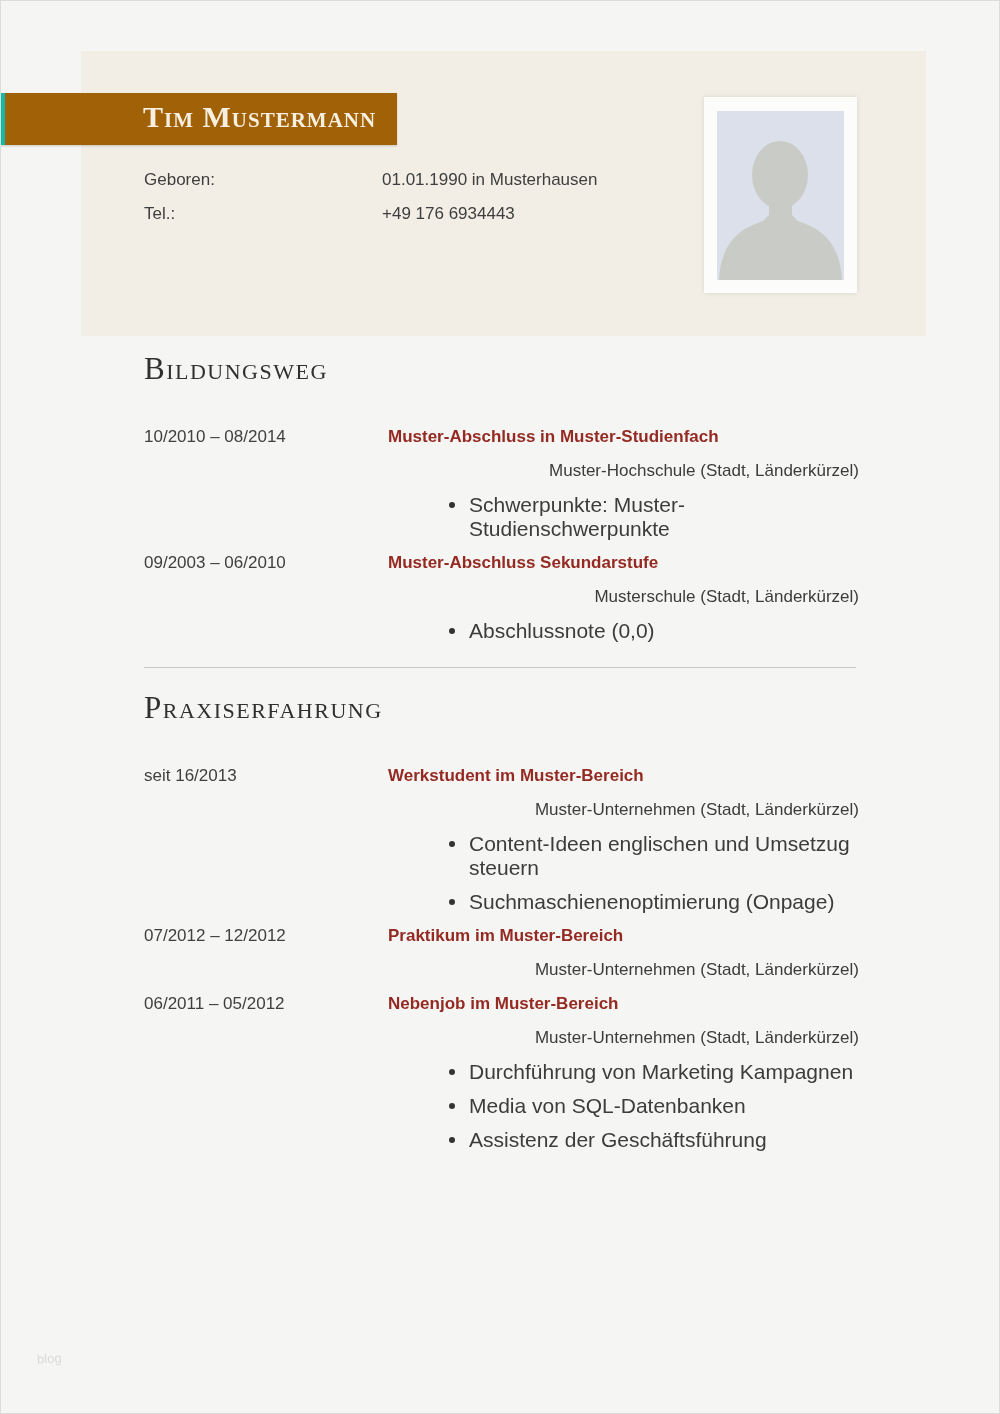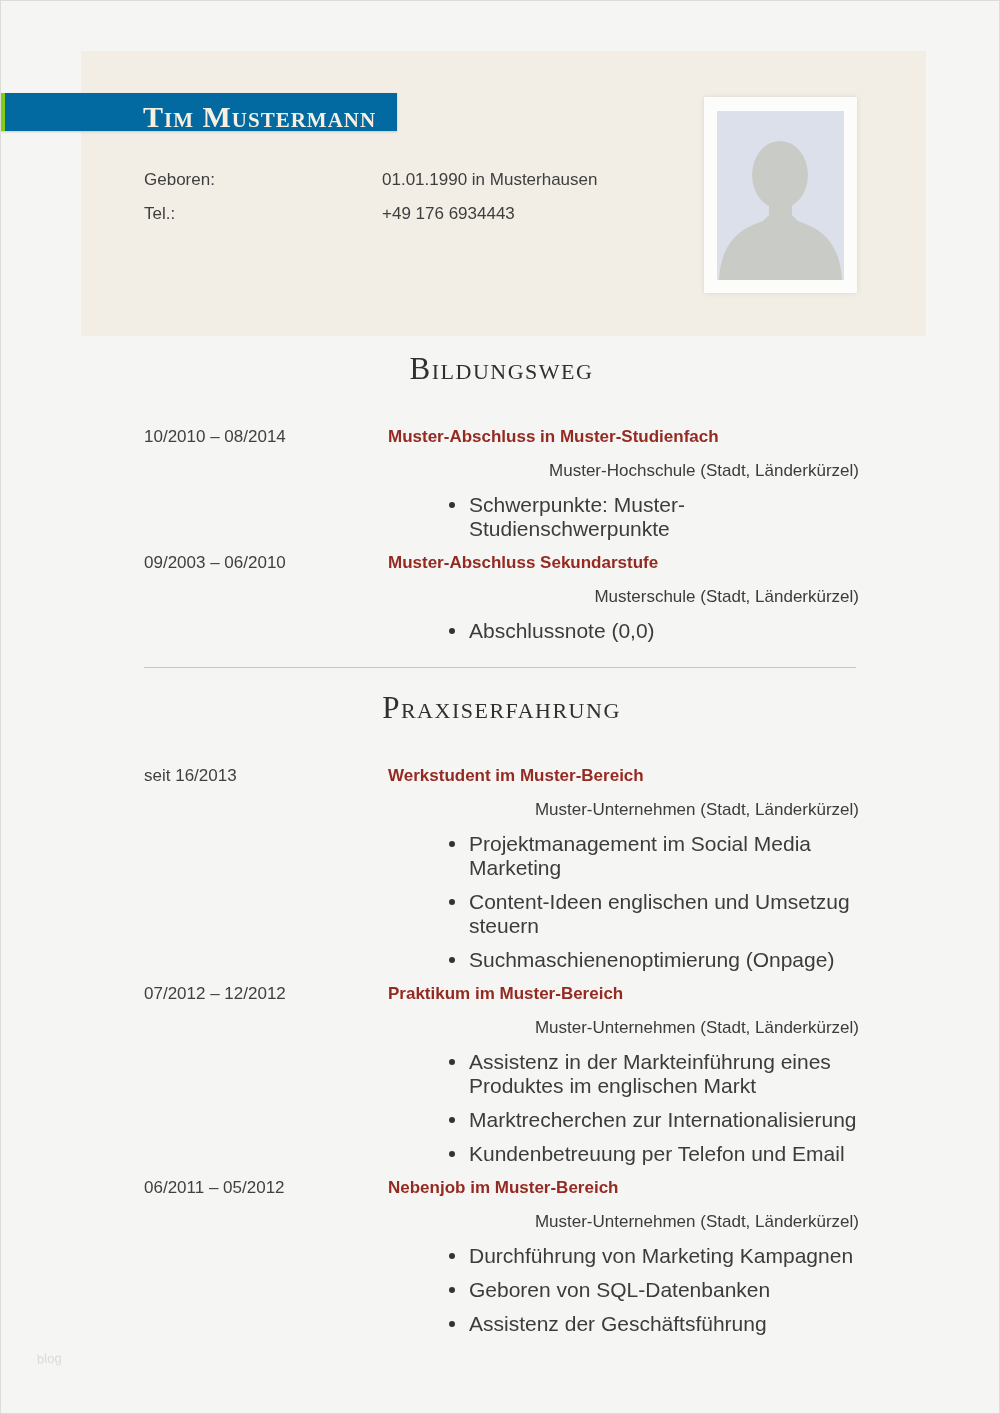--- a/index.html
+++ b/index.html
@@ -19,23 +19,23 @@
   .header-panel {
     position: absolute;
     left: 80px; top: 50px;
     width: 845px; height: 285px;
     background: #f2eee6;
   }
   
   .name-banner {
     position: absolute;
     left: 0; top: 92px;
-    width: 396px; height: 38px;
-    background: #0369a1;
-    border-left: 4px solid #84cc16;
+    width: 396px; height: 52px;
+    background: #a16207;
+    border-left: 4px solid #14b8a6;
     box-sizing: border-box;
     box-shadow: 0 1px 2px rgba(0,0,0,0.18);
   }
   .name-banner .name {
     font-family: "Liberation Serif", "DejaVu Serif", serif;
     font-variant: small-caps;
     font-size: 30px;
     font-weight: 700;
     letter-spacing: 1px;
     color: #f7efe0;
@@ -75,21 +75,20 @@
   }
   .section-title {
     font-family: "Liberation Serif", "DejaVu Serif", serif;
     font-variant: small-caps;
     font-weight: 400;
     font-size: 31px;
     letter-spacing: 1.5px;
     color: #303030;
     margin: 0 0 38px 0;
     line-height: 36px;
-    text-align: center;
   }
   .entry { display: grid; grid-template-columns: 238px 1fr; }
   .entry-date { font-size: 17px; color: #404040; line-height: 24px; }
   .entry-role {
     font-size: 17px; font-weight: 700;
     color: #952a22;
     line-height: 24px;
     margin: 0 0 10px 6px;
   }
   .entry-org {
@@ -191,48 +190,42 @@
 <hr class="section-divider">
   <section class="cv-section">
     <h2 class="section-title">Praxiserfahrung</h2>
     <div class="entries">
   <div class="entry">
     <div class="entry-date">seit 16/2013</div>
     <div class="entry-body">
       <div class="entry-role">Werkstudent im Muster-Bereich</div>
       <div class="entry-org">Muster-Unternehmen (Stadt, Länderkürzel)</div>
       <ul class="bullets">
-                <li>Projektmanagement im Social Media Marketing</li>
                 <li>Content-Ideen englischen und Umsetzug steuern</li>
                 <li>Suchmaschienenoptimierung (Onpage)</li>
               </ul>
     </div>
   </div>
 
   <div class="entry">
     <div class="entry-date">07/2012 – 12/2012</div>
     <div class="entry-body">
       <div class="entry-role">Praktikum im Muster-Bereich</div>
       <div class="entry-org">Muster-Unternehmen (Stadt, Länderkürzel)</div>
-      <ul class="bullets">
-                <li>Assistenz in der Markteinführung eines Produktes im englischen Markt</li>
-                <li>Marktrecherchen zur Internationalisierung</li>
-                <li>Kundenbetreuung per Telefon und Email</li>
-              </ul>
     </div>
   </div>
 
   <div class="entry">
     <div class="entry-date">06/2011 – 05/2012</div>
     <div class="entry-body">
       <div class="entry-role">Nebenjob im Muster-Bereich</div>
       <div class="entry-org">Muster-Unternehmen (Stadt, Länderkürzel)</div>
       <ul class="bullets">
                 <li>Durchführung von Marketing Kampagnen</li>
-                <li>Geboren von SQL-Datenbanken</li>
+                <li>Media von SQL-Datenbanken</li>
                 <li>Assistenz der Geschäftsführung</li>
               </ul>
     </div>
   </div>
 </div>
   </section>
 </div>
 
   <div class="watermark">blog</div>
 </div>

